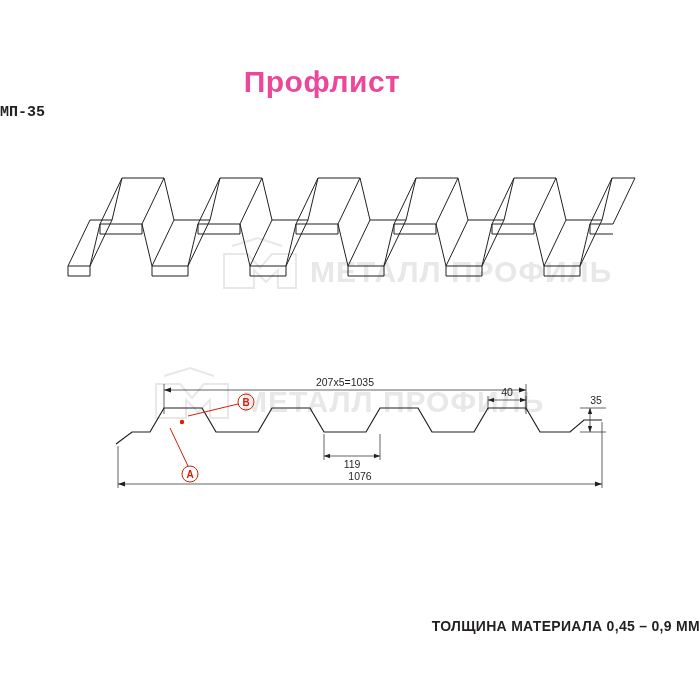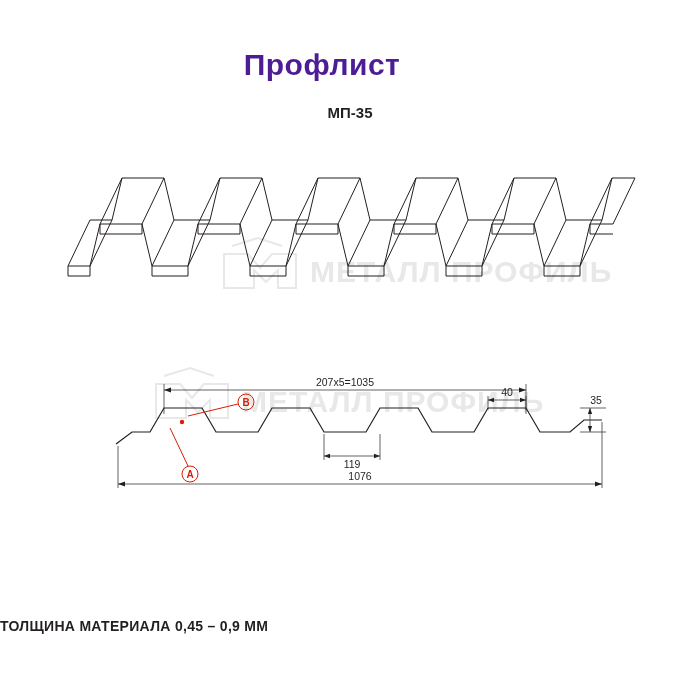--- a/index.html
+++ b/index.html
@@ -15,45 +15,46 @@
     position: relative;
     overflow: hidden;
   }
   .page {
     position: relative;
     width: 700px;
     height: 700px;
   }
   .title {
     position: absolute;
-    top: 48px;
+    top: 65px;
     left: 0;
     width: 644px;
     text-align: center;
     font-size: 30px;
     font-weight: bold;
     letter-spacing: 0.5px;
-    color: #4c1d95;
+    color: #ec4899;
   }
   .subtitle {
     position: absolute;
     top: 104px;
     left: 0;
     width: 700px;
-    text-align: center;
+    text-align: left;
     font-size: 15px;
     font-weight: bold;
     color: #231f20;
+    font-family: Liberation Mono, monospace;
   }
   .footer-note {
     position: absolute;
     top: 618px;
     left: 0;
     width: 700px;
-    text-align: left;
+    text-align: right;
     font-size: 14px;
     font-weight: bold;
     letter-spacing: 0.3px;
     color: #231f20;
   }
   .iso-area {
     position: absolute;
     top: 150px;
     left: 60px;
     width: 590px;

